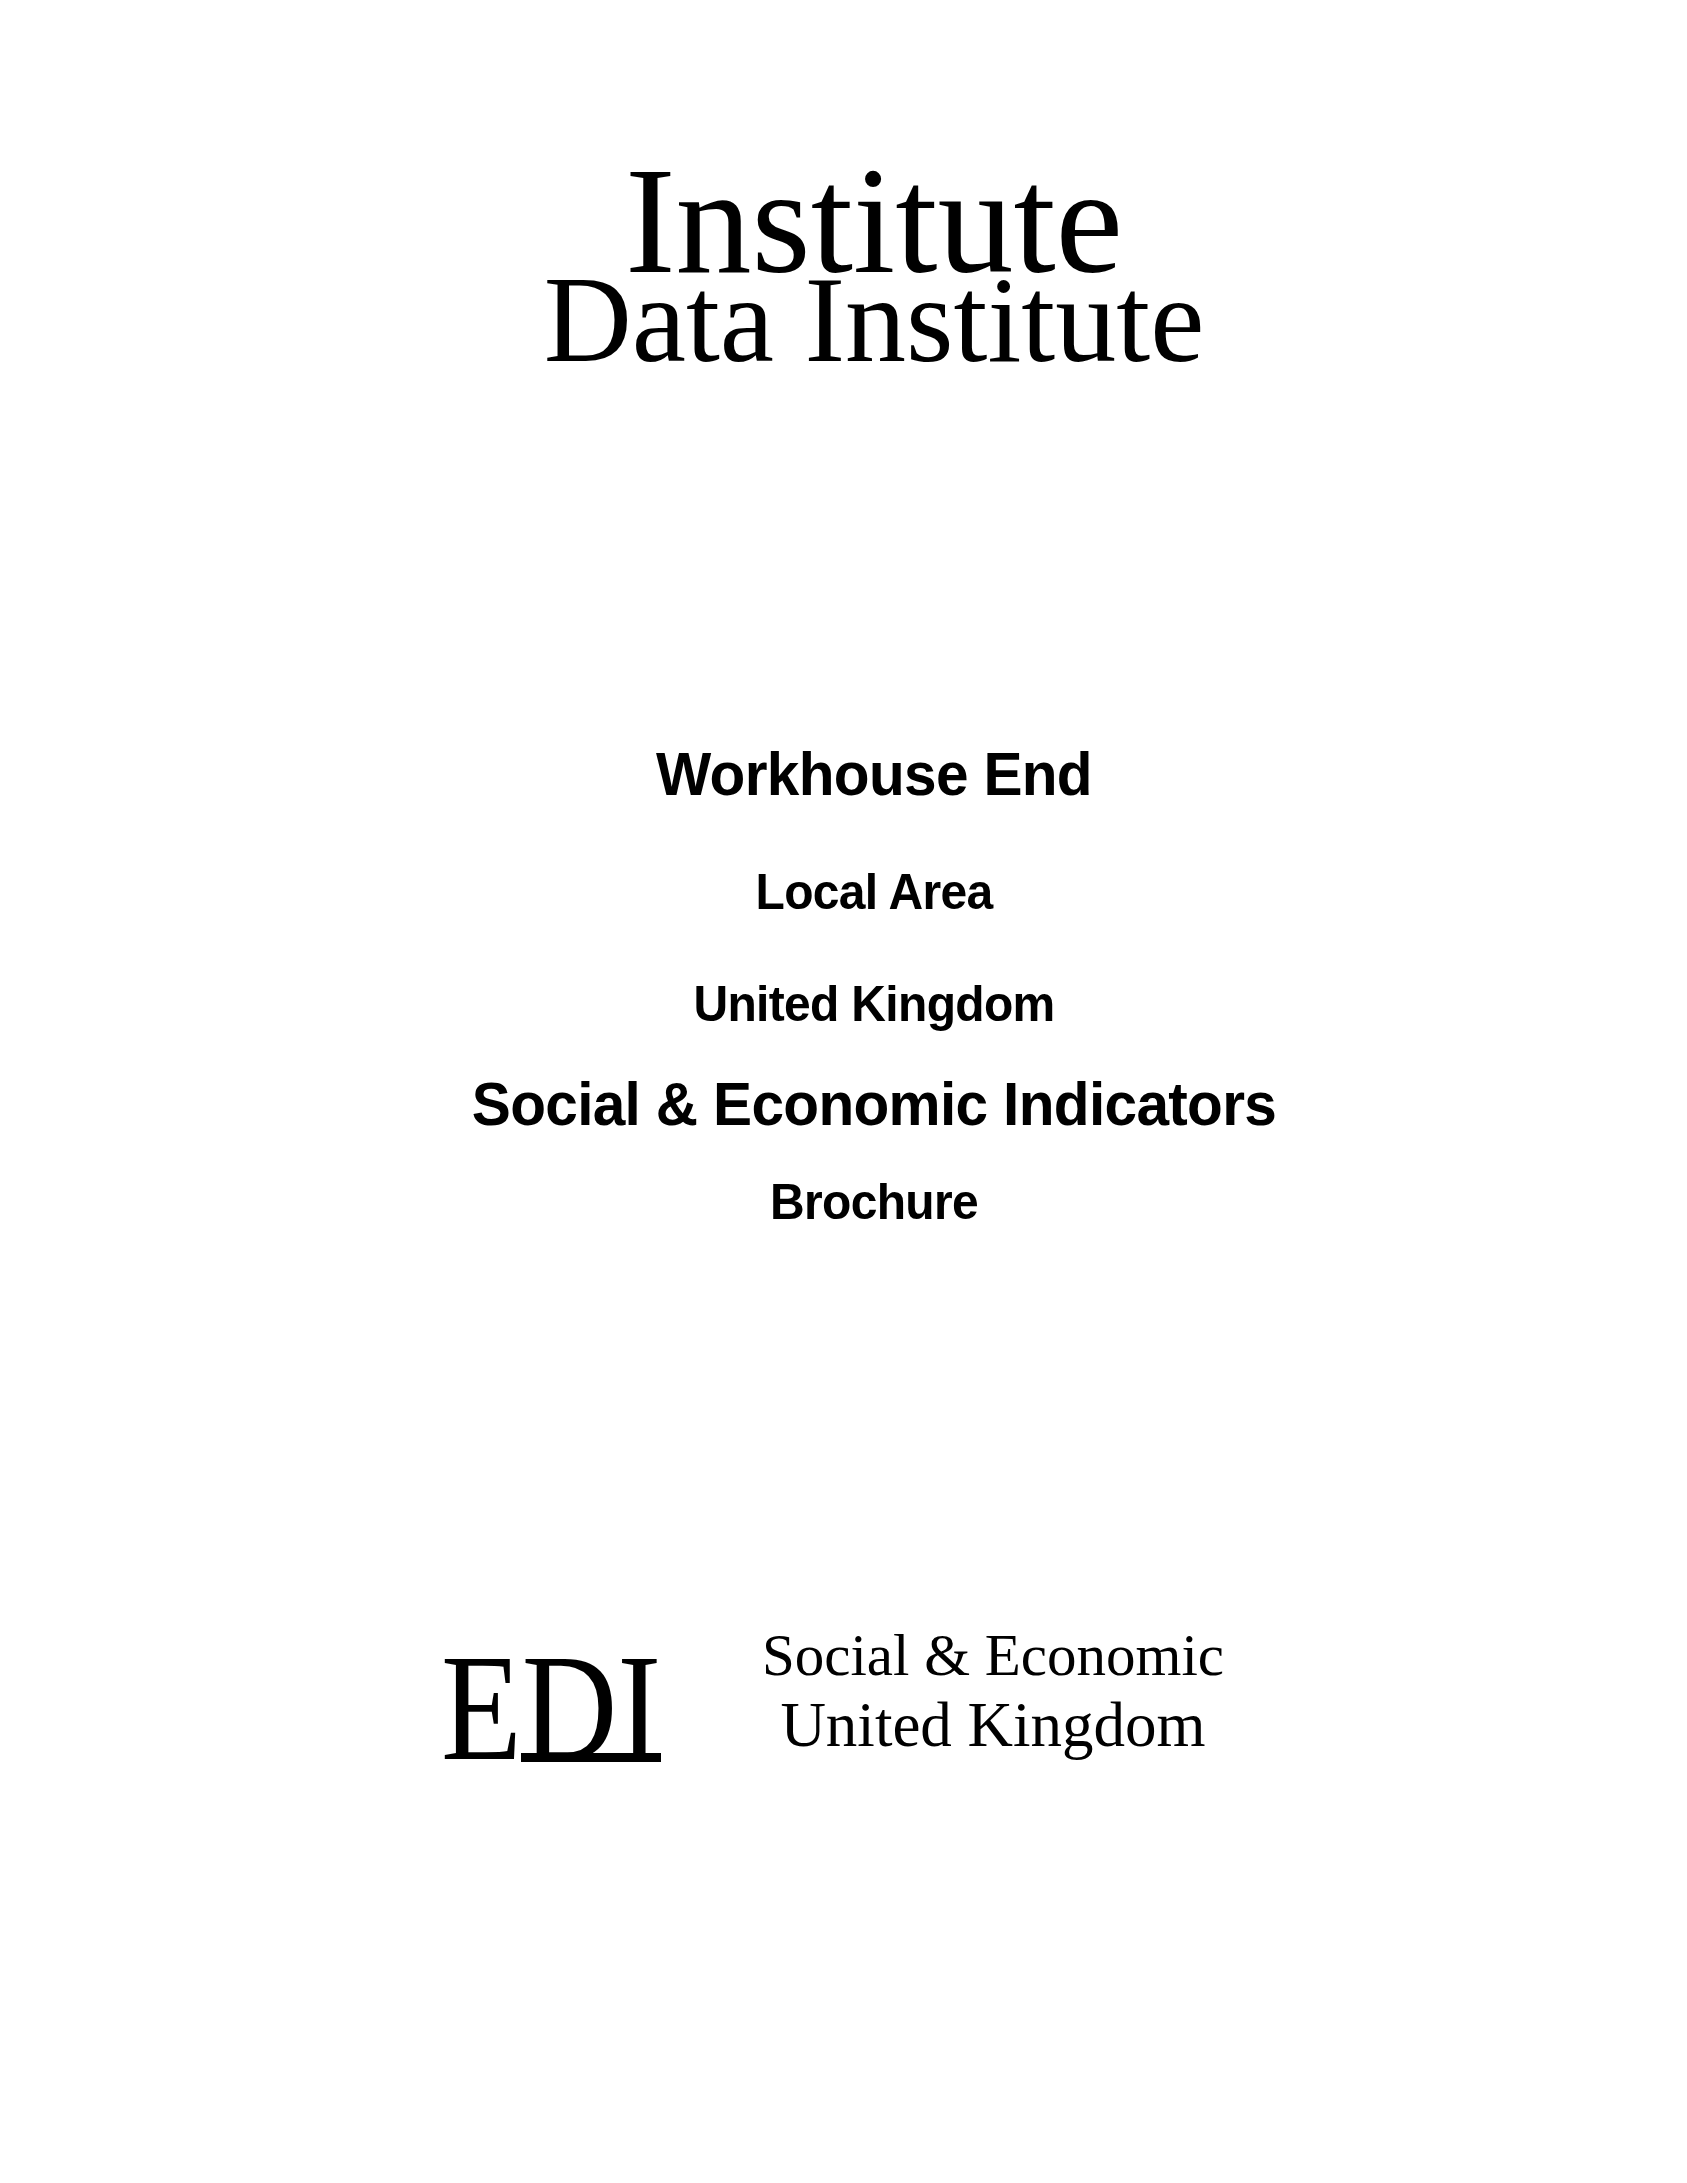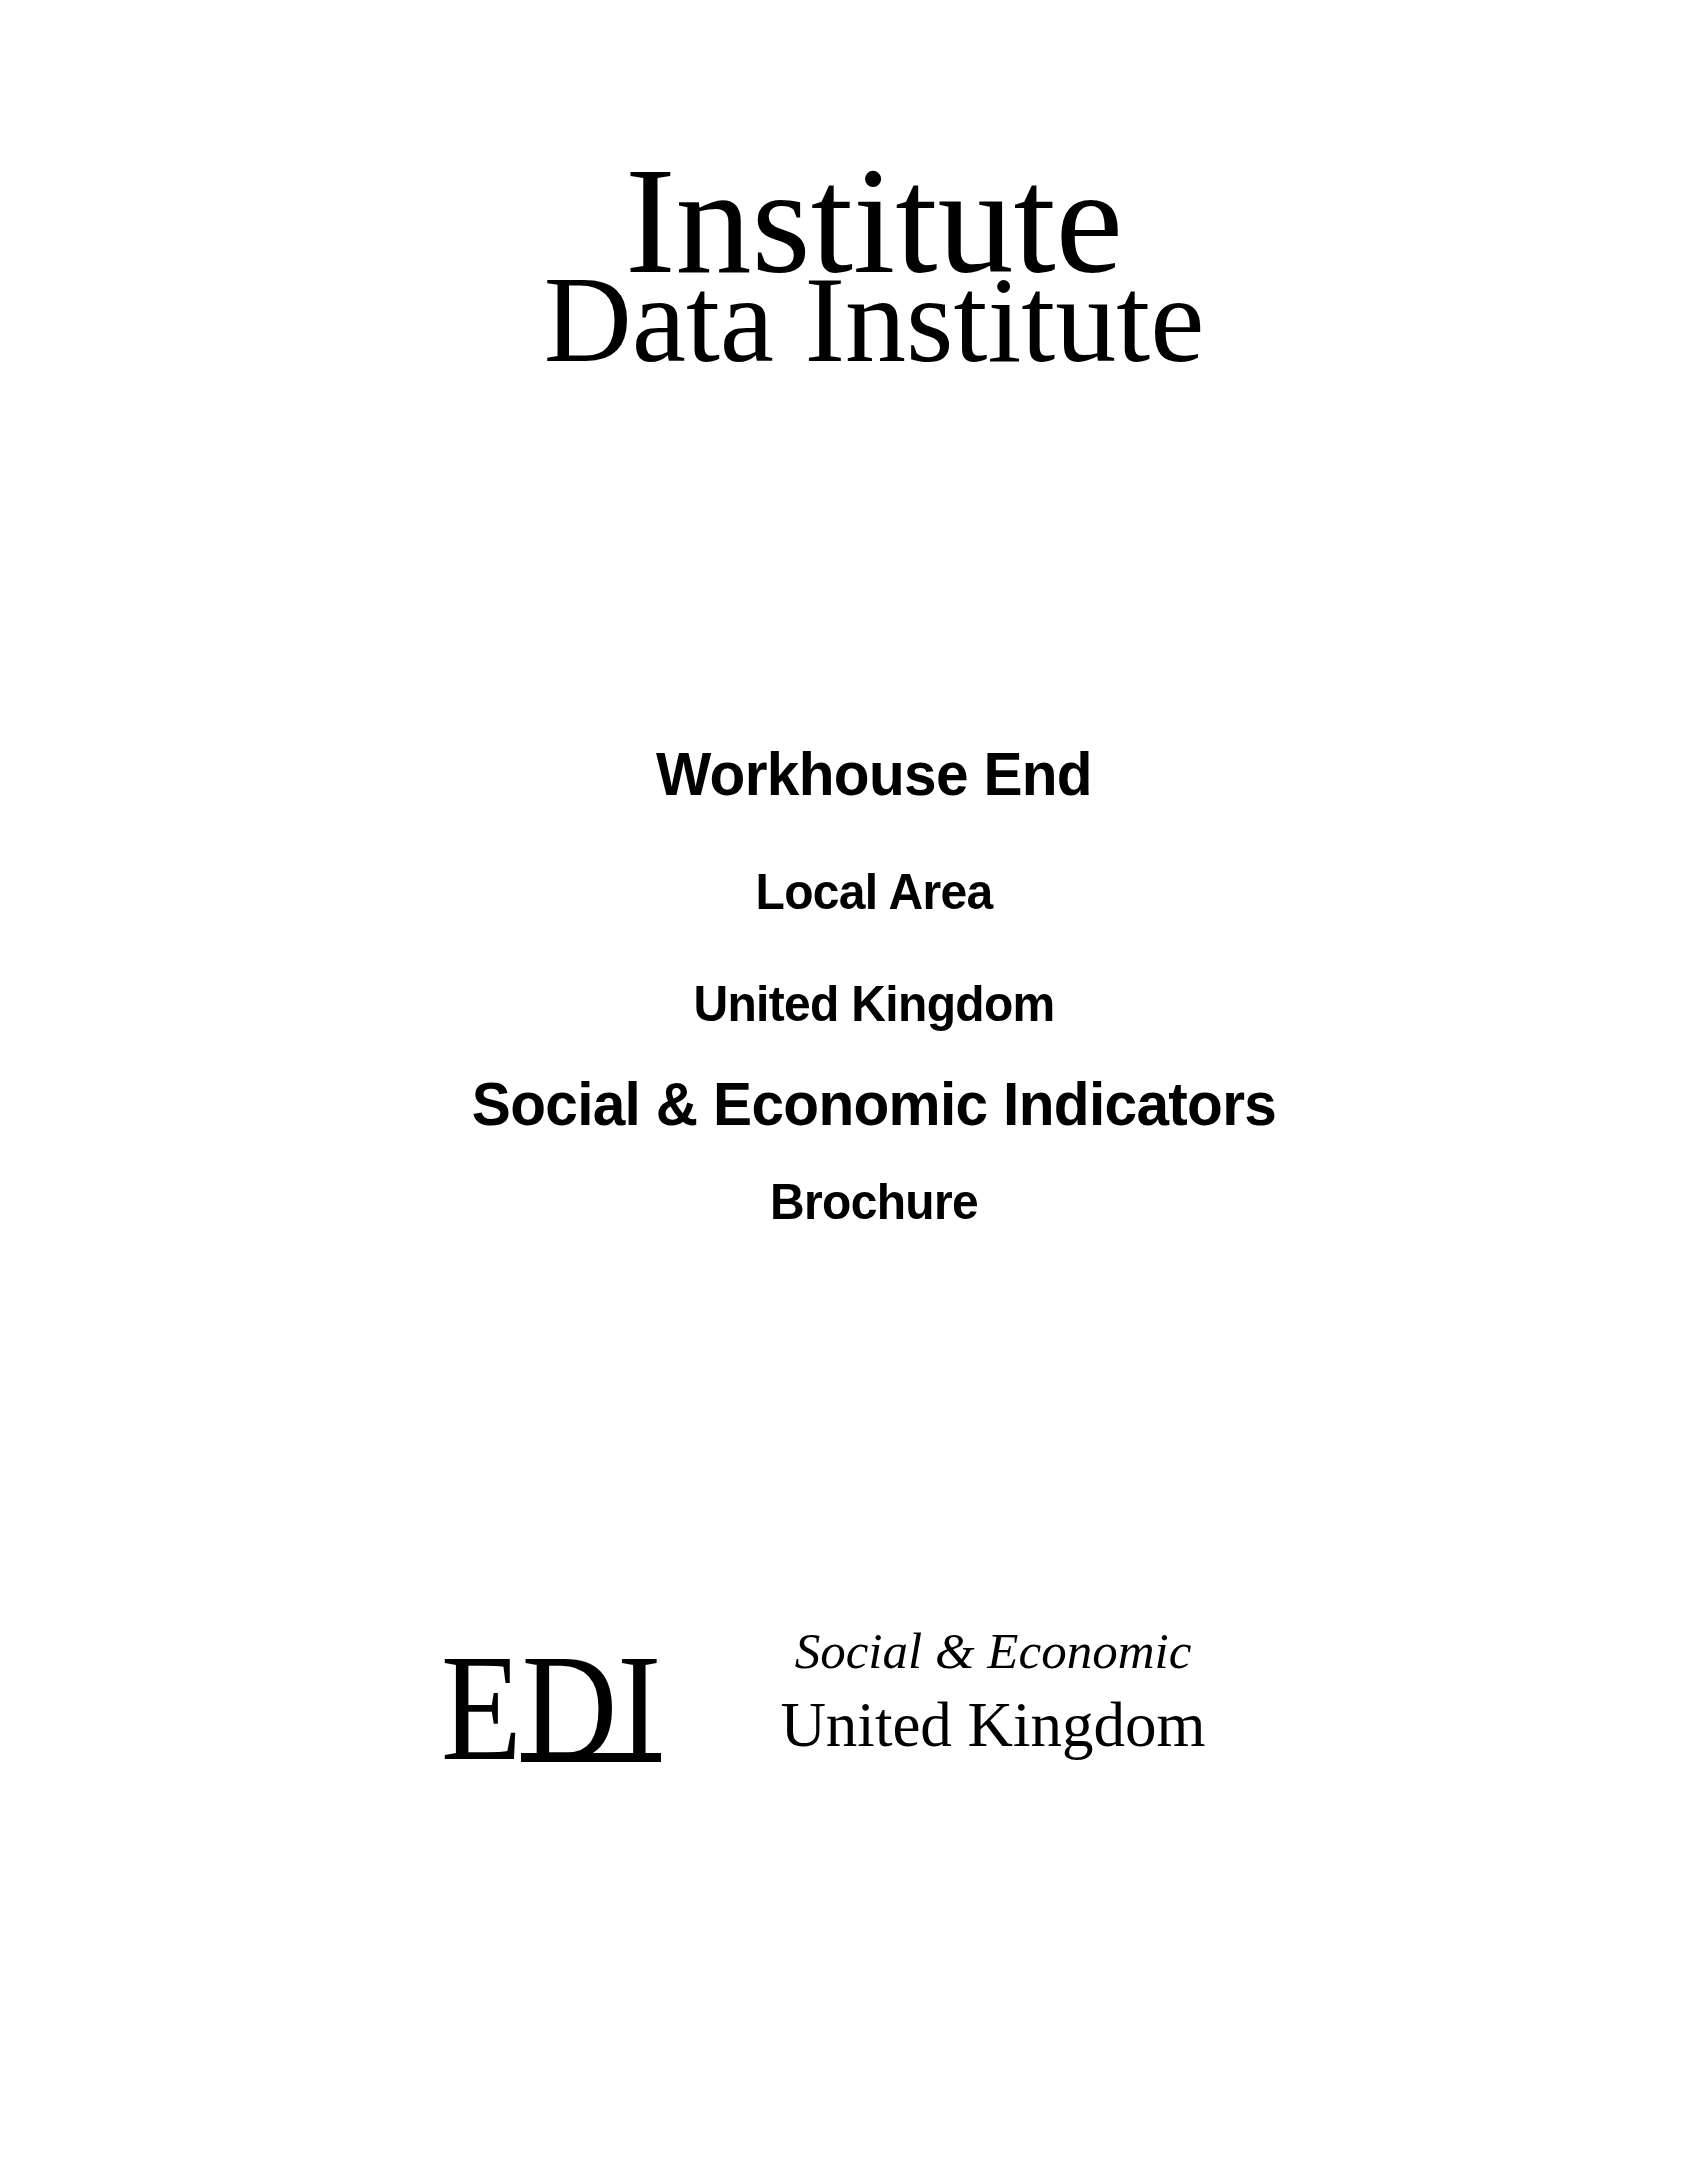--- a/index.html
+++ b/index.html
@@ -64,21 +64,21 @@
     background: #000000;
   }
   .tagline {
     position: absolute;
     left: 662px;
     width: 662px;
     text-align: center;
     line-height: 1;
     white-space: nowrap;
   }
-  .tag-line1 { top: 1626px; font-size: 51px; font-style: italic; }
+  .tag-line1 { top: 1626px; font-size: 59px; }
   .tag-line2 { top: 1694px; font-size: 63px;  }
 </style>
 </head>
 <body>
 
 <div class="page">
 
   <div>
     <div class="cline serif logo-line1">Institute</div>
     <div class="cline serif logo-line2">Data Institute</div>

